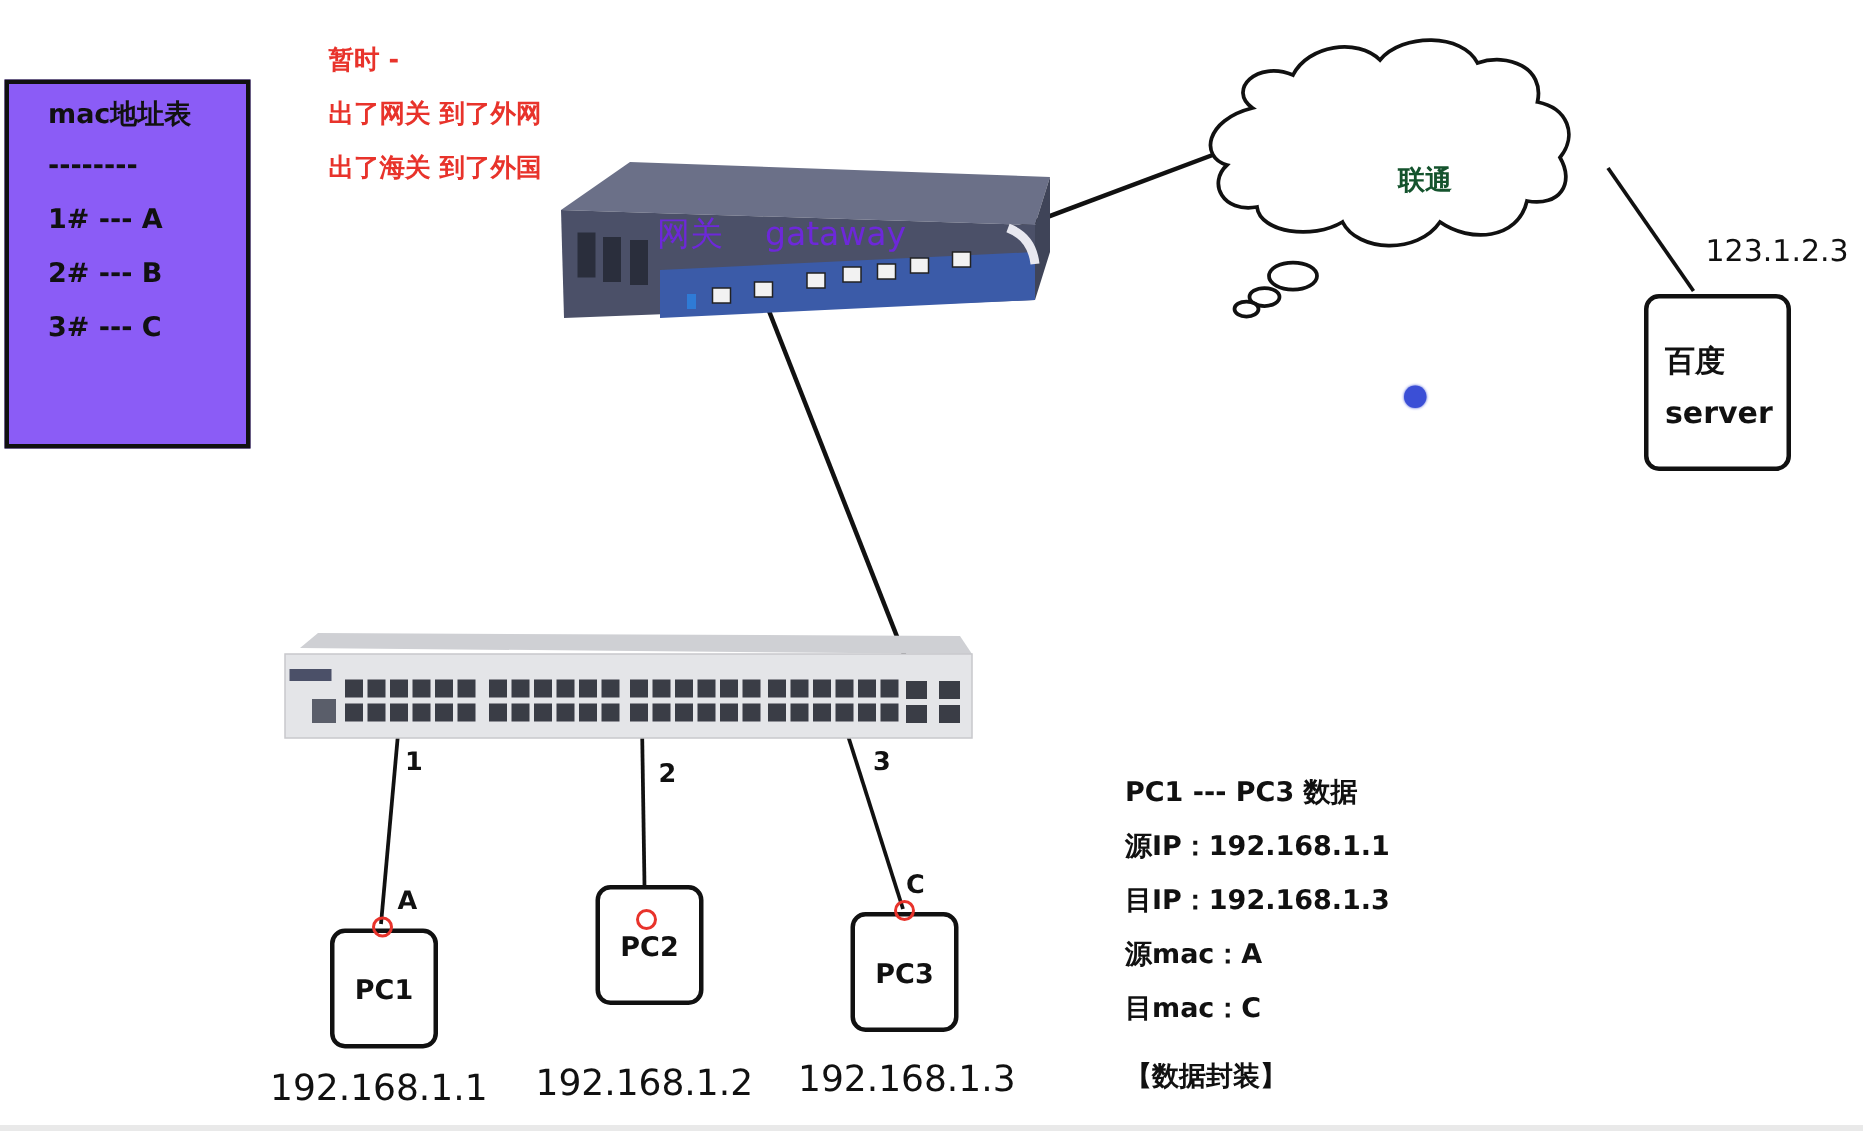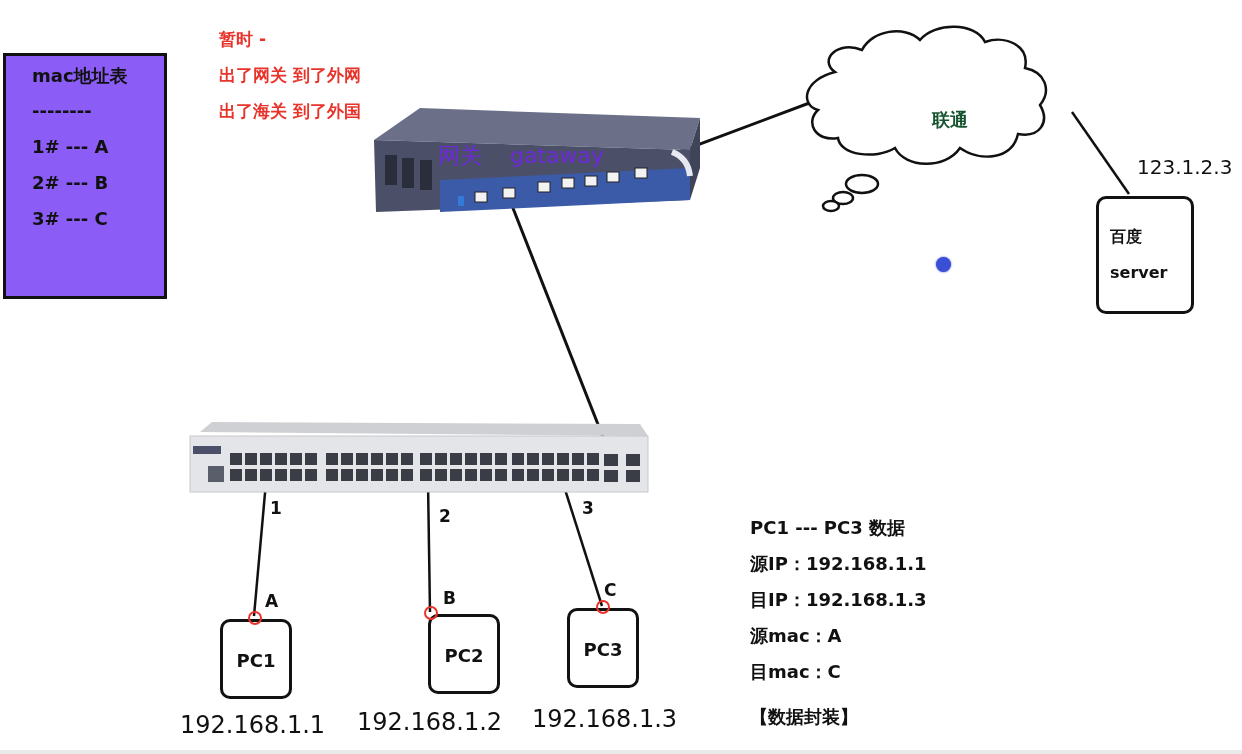--- a/index.html
+++ b/index.html
@@ -17,21 +17,21 @@
 
   
   .gateway { left: 364px; top: 108px; width: 336px; height: 106px; }
   .gw-label { position: absolute; left: 74px; top: 33px; font-size: 22px; font-weight: normal; color: #6d28d9; white-space: nowrap; }
 
   
   .cloud-label { left: 900px; top: 108px; font-size: 18px; font-weight: bold; color: #14532d; margin-left: 32px; }
 
   
   .server-box { left: 1096px; top: 196px; width: 92px; height: 112px; border: 3px solid #111; border-radius: 10px; background: #fff; }
-  .server-line { position: absolute; left: 11px; font-size: 16px; font-weight: bold; color: #111; white-space: nowrap; }
+  .server-line { position: absolute; left: 11px; font-size: 20px; font-weight: bold; color: #111; white-space: nowrap; }
   .server-ip { left: 1137px; top: 155px; font-size: 20px; color: #111; }
 
   .cursor-dot { left: 936px; top: 257px; width: 15px; height: 15px; border-radius: 50%; background: #3b4fd6; box-shadow: 0 0 2px #3b4fd6; }
 
   
   .switch { left: 187px; top: 422px; width: 460px; height: 72px; }
 
   .port-num { font-size: 17px; font-weight: bold; color: #111; }
 
   
@@ -197,21 +197,21 @@
 <div class="abs port-num" style="left:582px; top:498px;">3</div>
 
 <div class="abs mac-letter" style="left:265px; top:591px;">A</div>
 <div class="abs pc-box" style="left:220px; top:619px;">
   <div class="pc-name">PC1</div>
 </div>
 <div class="abs port-ring" style="left:248px; top:611px;"></div>
 <div class="abs pc-ip" style="left:180px; top:711px;">192.168.1.1</div>
 
 <div class="abs mac-letter" style="left:443px; top:588px;">B</div>
-<div class="abs pc-box" style="left:397px; top:614px;margin-left:31px;">
+<div class="abs pc-box" style="left:397px; top:590px;">
   <div class="pc-name">PC2</div>
 </div>
 <div class="abs port-ring" style="left:424px; top:606px;"></div>
 <div class="abs pc-ip" style="left:357px; top:708px;">192.168.1.2</div>
 
 <div class="abs mac-letter" style="left:604px; top:580px;">C</div>
 <div class="abs pc-box" style="left:567px; top:608px;">
   <div class="pc-name">PC3</div>
 </div>
 <div class="abs port-ring" style="left:596px; top:600px;"></div>

